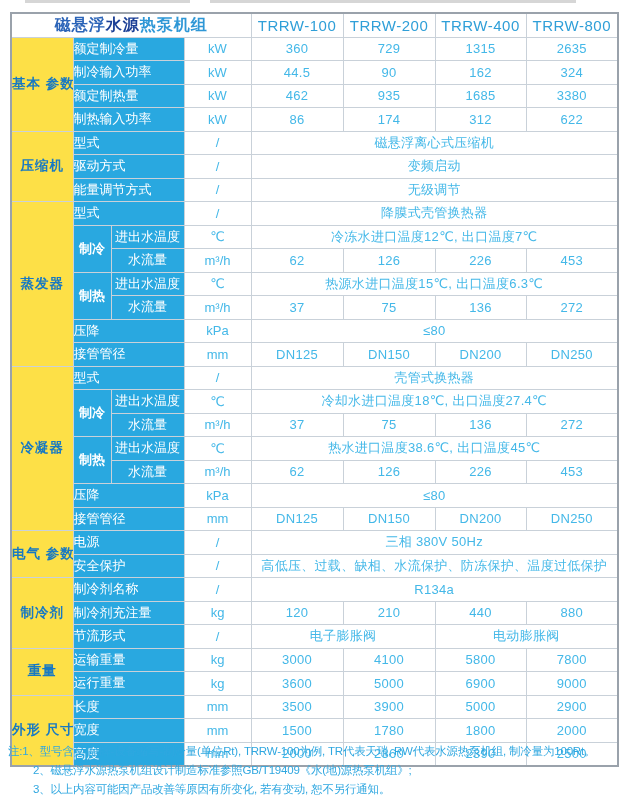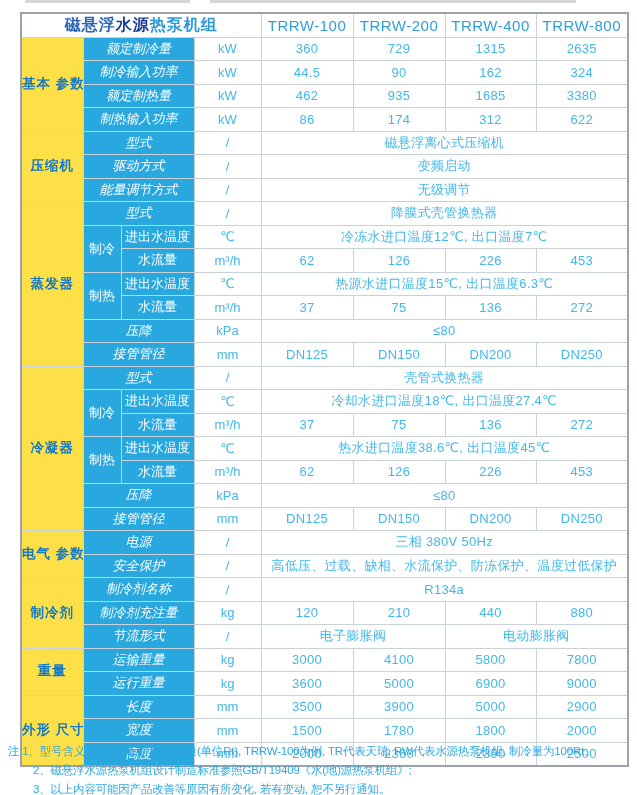--- a/index.html
+++ b/index.html
@@ -5,43 +5,43 @@
   html,body{margin:0;padding:0;}
   body{
     width:637px;height:795px;background:#ffffff;position:relative;overflow:hidden;
     font-family:"Liberation Sans","DejaVu Sans",sans-serif;
   }
   .topbar{position:absolute;top:0;height:3px;background:#d6d6d6;}
   .topbar.b1{left:25px;width:165px;}
   .topbar.b2{left:210px;width:366px;}
 
   table.spec{
-    position:absolute;left:20px;top:12px;
+    position:absolute;left:10px;top:12px;
     border-collapse:collapse;table-layout:fixed;
     width:607px;
     border:2px solid #9aa2ab;
   }
   table.spec td{
     border:1px solid #c9d1d9;
     padding:0;height:22.5px;overflow:hidden;white-space:nowrap;
     vertical-align:middle;
   }
   td.title{text-align:center;font-weight:bold;font-size:16px;letter-spacing:1px;background:#ffffff;}
   td.title .t1{color:#2b64b8;}
   td.title .t2{color:#1b3f96;}
   td.title .t3{color:#2e97d6;}
   td.model{text-align:center;color:#2f9fd8;font-size:15px;letter-spacing:.5px;background:#ffffff;}
   td.cat{
     text-align:center;color:#1779c3;font-weight:bold;font-size:13.5px;
     background:#fde047;white-space:pre-line;line-height:1.5;letter-spacing:1px;
   }
   td.lbl,td.lbl2,td.sub{background:#29a8e0;color:#ffffff;font-size:13px;}
-  td.lbl{text-align:center;padding-left:8px;font-style:italic;}
+  td.lbl{text-align:left;padding-left:8px;}
   td.lbl2{text-align:center;}
-  td.sub{text-align:center;}
+  td.sub{text-align:center;font-weight:bold;}
   td.unit{text-align:center;color:#44b8e8;font-size:13px;background:#ffffff;}
   td.val{text-align:center;color:#44b8e8;font-size:13px;background:#ffffff;letter-spacing:.3px;}
   .notes{
     position:absolute;left:8px;top:742px;width:625px;
     color:#2fa7e0;font-size:11.5px;line-height:19px;white-space:nowrap;
   }
   .notes .note-line{letter-spacing:-0.2px;}
   .notes .note-line + .note-line{padding-left:25px;}
 </style>
 </head>

